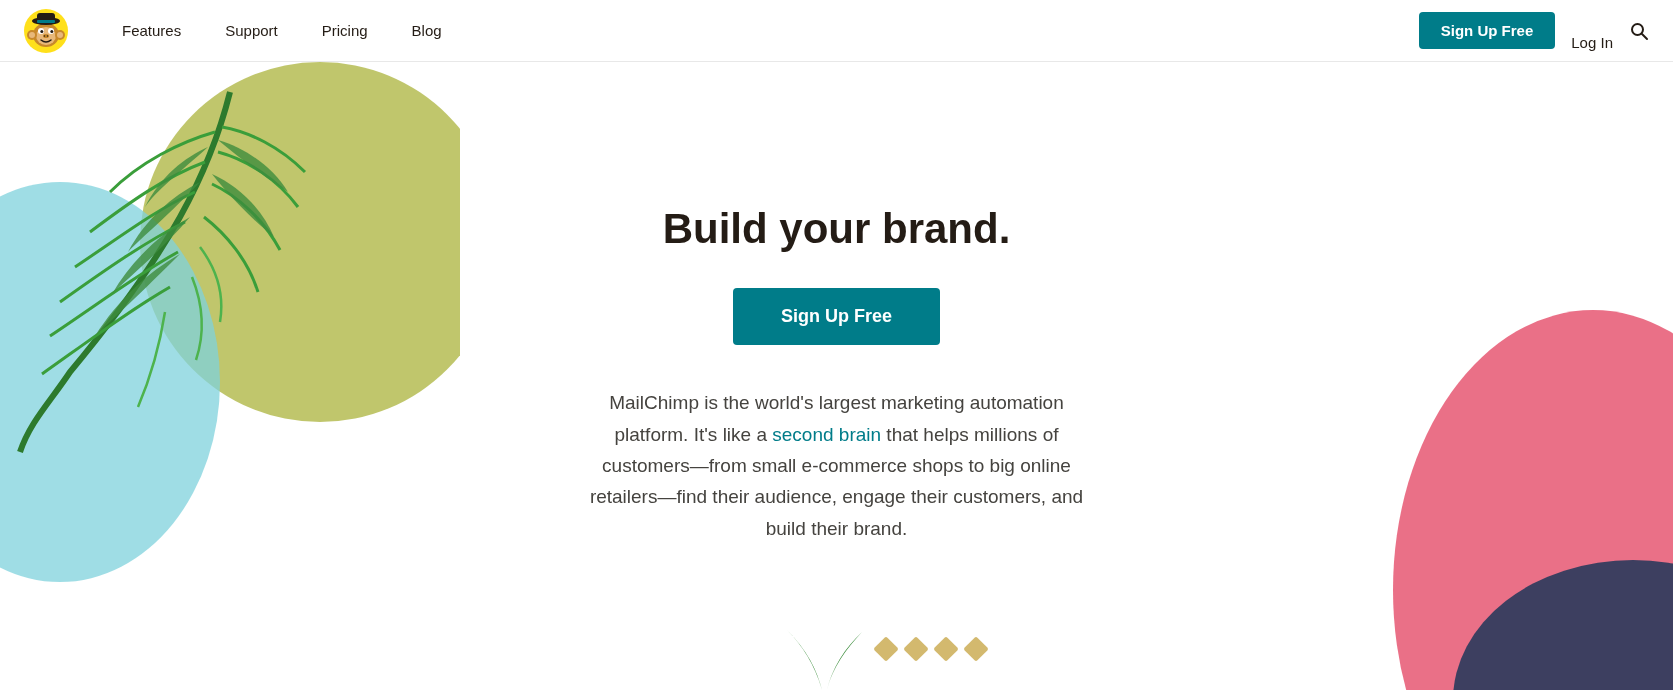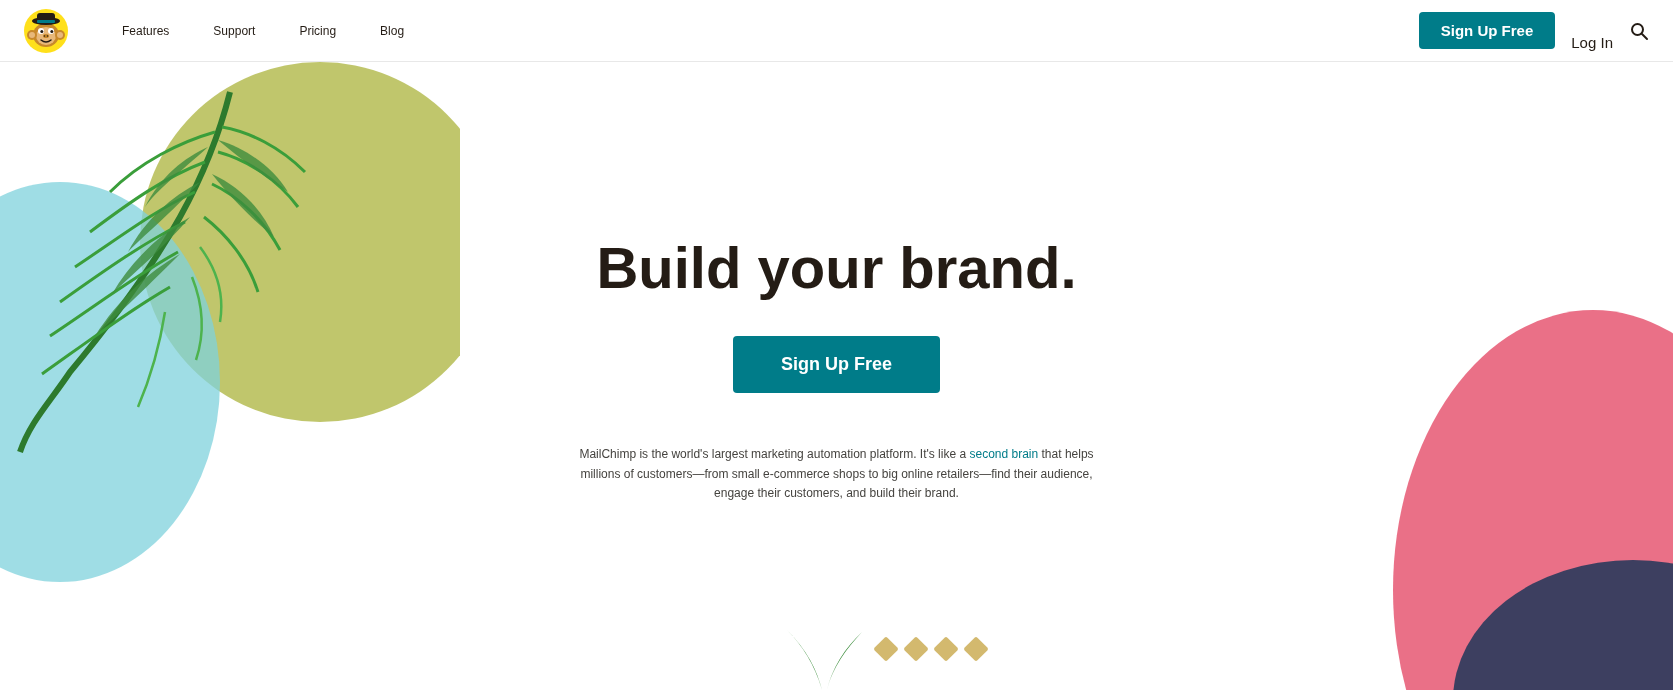--- a/index.html
+++ b/index.html
@@ -18,21 +18,21 @@
       width: 44px; height: 44px;
       margin-right: 32px;
       flex-shrink: 0;
     }
     .navbar-logo svg { width: 100%; height: 100%; }
     .navbar-nav {
       display: flex; align-items: center; gap: 0;
       flex: 1;
     }
     .nav-item {
-      font-size: 12px;
+      font-size: 15px;
       font-weight: 500;
       color: #241c15;
       padding: 0 22px;
       height: 62px;
       display: flex; align-items: center;
       cursor: pointer;
       text-decoration: none;
       position: relative;
     }
     .nav-item.has-dot::after {
@@ -104,44 +104,44 @@
     }
 
     
     .hero-content {
       text-align: center;
       max-width: 560px;
       position: relative;
       z-index: 2;
     }
     .hero-headline {
-      font-size: 58px;
+      font-size: 42px;
       font-weight: 800;
       color: #241c15;
       line-height: 1.1;
       margin-bottom: 36px;
     }
     .btn-signup-hero {
       background: #007c89;
       color: #fff;
       border: none;
       border-radius: 4px;
       padding: 18px 48px;
       font-size: 18px;
       font-weight: 600;
       cursor: pointer;
       margin-bottom: 40px;
       display: inline-block;
     }
     .hero-description {
-      font-size: 12px;
+      font-size: 19px;
       color: #45433f;
       line-height: 1.65;
       max-width: 520px;
-      margin: 12px auto;
+      margin: 2px auto;
     }
     .hero-description .link {
       color: #007c89;
       text-decoration: none;
     }
   </style>
 </head>
 <body>
 
 <nav class="navbar">

